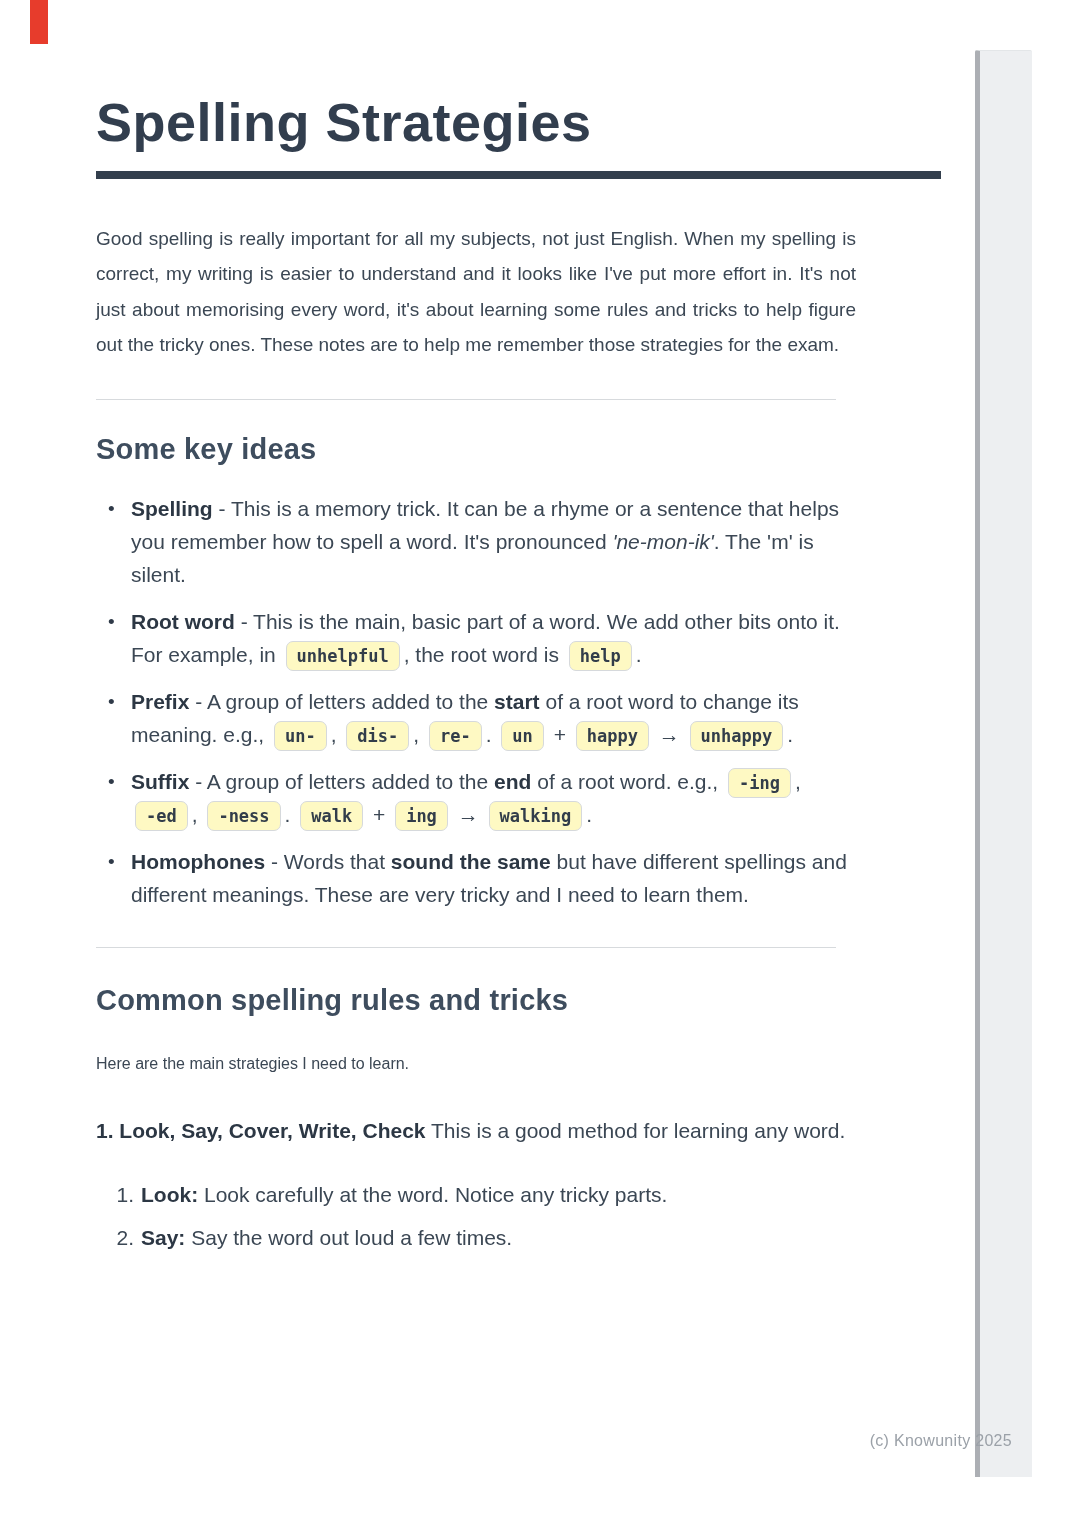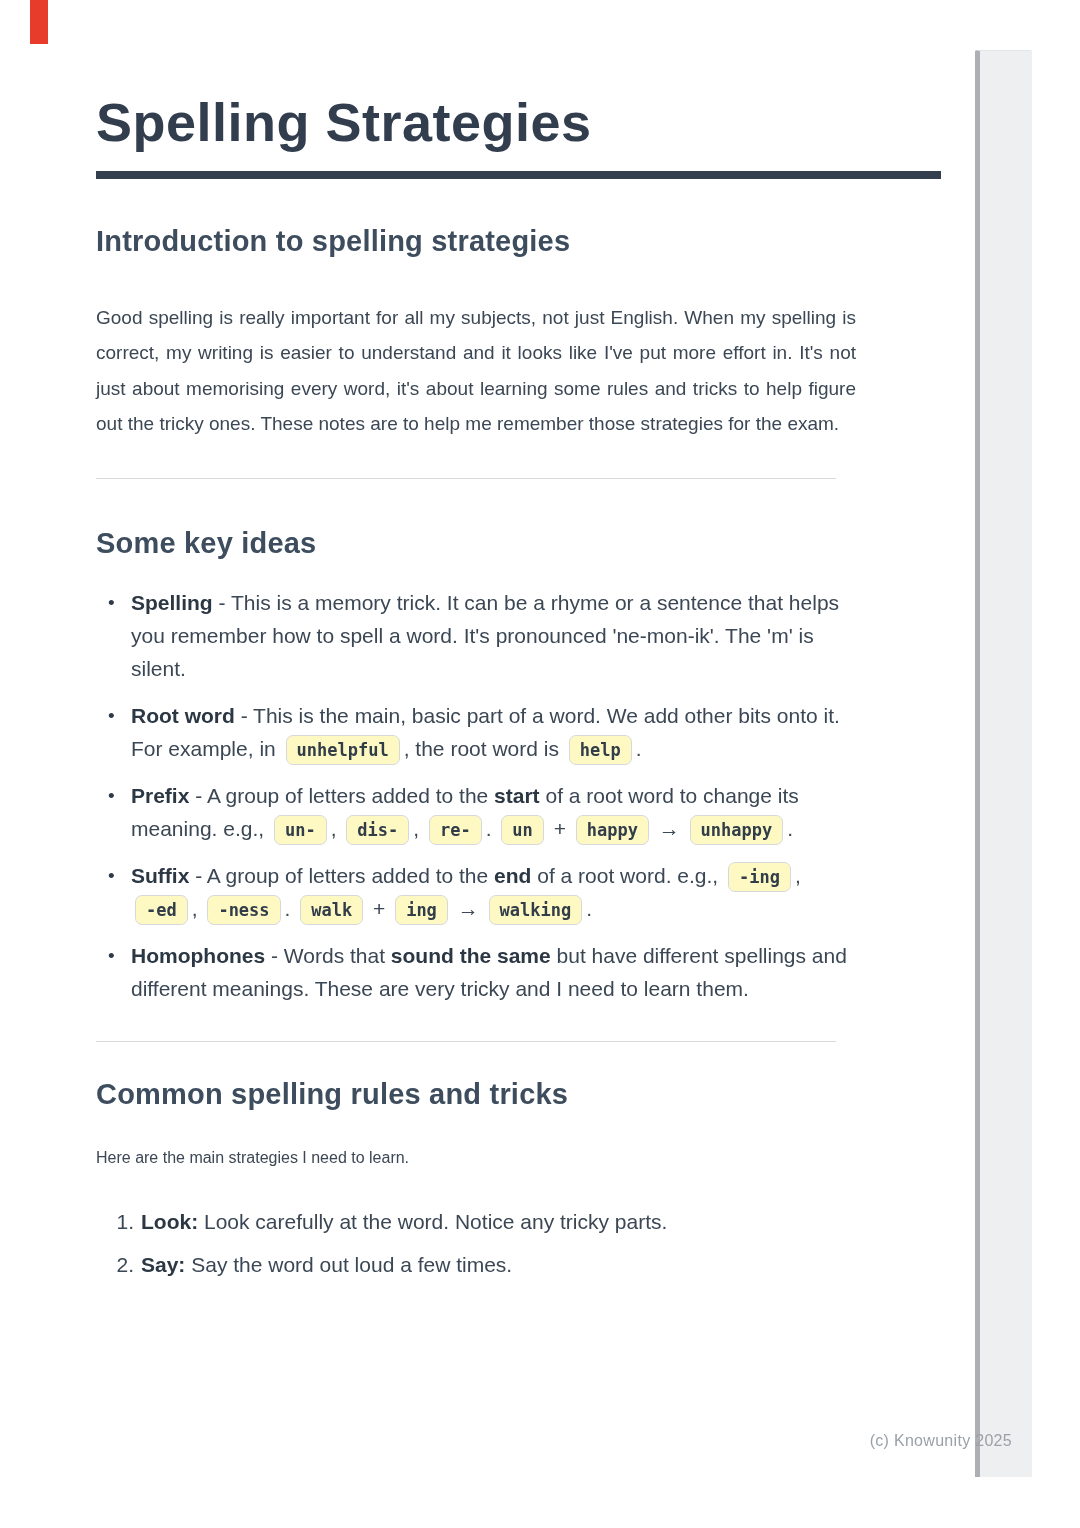--- a/index.html
+++ b/index.html
@@ -30,42 +30,42 @@
     font-size:54px; font-weight:800; letter-spacing:0.5px;
     color:#323e4e; line-height:1.2;
   }
   .title-bar {
     margin-top:16px; width:845px; height:8px; background:#333f4d;
   }
   h2.section-heading {
     font-size:29px; font-weight:700; color:#3e4d5e; letter-spacing:0.2px;
   }
   .h2-intro { margin-top:46px; }
-  .h2-ideas { margin-top:48px; }
+  .h2-ideas { margin-top:33px; }
   .h2-rules { margin-top:36px; }
   p.body-par {
     margin-top:42px; font-size:19px; line-height:35.5px;
     text-align:justify; color:#3b4754;
   }
   hr.divider {
     border:none; border-top:1px solid #d7dadd; height:0;
     width:740px; margin-top:36px;
   }
   ul.idea-list { list-style:none; margin-top:26px; }
   ul.idea-list li {
     display:flex; margin-bottom:14px;
     font-size:21px; line-height:33px;
   }
   .bullet-dot {
     width:35px; flex:0 0 35px; text-align:left; padding-left:12px;
     font-size:19px; color:#2f3a48;
   }
   .li-text { flex:1; }
   .run-b { font-weight:700; color:#2c3744; }
-  .run-i { }
+  .run-i { font-style:italic; }
   .run-c {
     font-family:"DejaVu Sans Mono","Liberation Mono",monospace;
     font-weight:700; font-size:17px; color:#323d4a;
     background:#fef9c3; border:1px solid #d6d9dc; border-radius:7px;
     padding:2px 10px; margin:0 4px; white-space:nowrap;
     display:inline-block; line-height:24px; vertical-align:baseline;
   }
   p.lead-par { margin-top:30px; font-size:16px; line-height:34px; }
   p.method-par { margin-top:33px; font-size:21px; line-height:34px; }
   ol.step-list { list-style:none; margin-top:30px; padding-left:14px; }
@@ -83,21 +83,20 @@
 
 <div class="red-mark"></div>
 
 <div class="side-strip"></div>
 
 <div class="content">
 
   <h1 class="page-title">Spelling Strategies</h1>
   <div class="title-bar"></div>
 
-  <h2 class="section-heading h2-intro">Introduction to spelling strategies</h2>
   <p class="body-par">Good spelling is really important for all my subjects, not just English. When my spelling is correct, my writing is easier to understand and it looks like I've put more effort in. It's not just about memorising every word, it's about learning some rules and tricks to help figure out the tricky ones. These notes are to help me remember those strategies for the exam.</p>
 
   <hr class="divider">
 
   <h2 class="section-heading h2-ideas">Some key ideas</h2>
   <ul class="idea-list">
     <li>
       <span class="bullet-dot">•</span>
       <span class="li-text"><span class="run-b">Spelling</span> - This is a memory trick. It can be a rhyme or a sentence that helps you remember how to spell a word. It's pronounced <span class="run-i">'ne-mon-ik'</span>. The 'm' is silent.</span>
     </li>
@@ -116,20 +115,21 @@
     <li>
       <span class="bullet-dot">•</span>
       <span class="li-text"><span class="run-b">Homophones</span> - Words that <span class="run-b">sound the same</span> but have different spellings and different meanings. These are very tricky and I need to learn them.</span>
     </li>
   </ul>
 
   <hr class="divider">
 
   <h2 class="section-heading h2-rules">Common spelling rules and tricks</h2>
   <p class="lead-par">Here are the main strategies I need to learn.</p>
+  <p class="method-par"><span class="run-b">1. Look, Say, Cover, Write, Check</span> This is a good method for learning any word.</p>
 
   <ol class="step-list">
     <li>
       <span class="step-num">1.</span>
       <span class="li-text"><span class="run-b">Look:</span> Look carefully at the word. Notice any tricky parts.</span>
     </li>
     <li>
       <span class="step-num">2.</span>
       <span class="li-text"><span class="run-b">Say:</span> Say the word out loud a few times.</span>
     </li>

